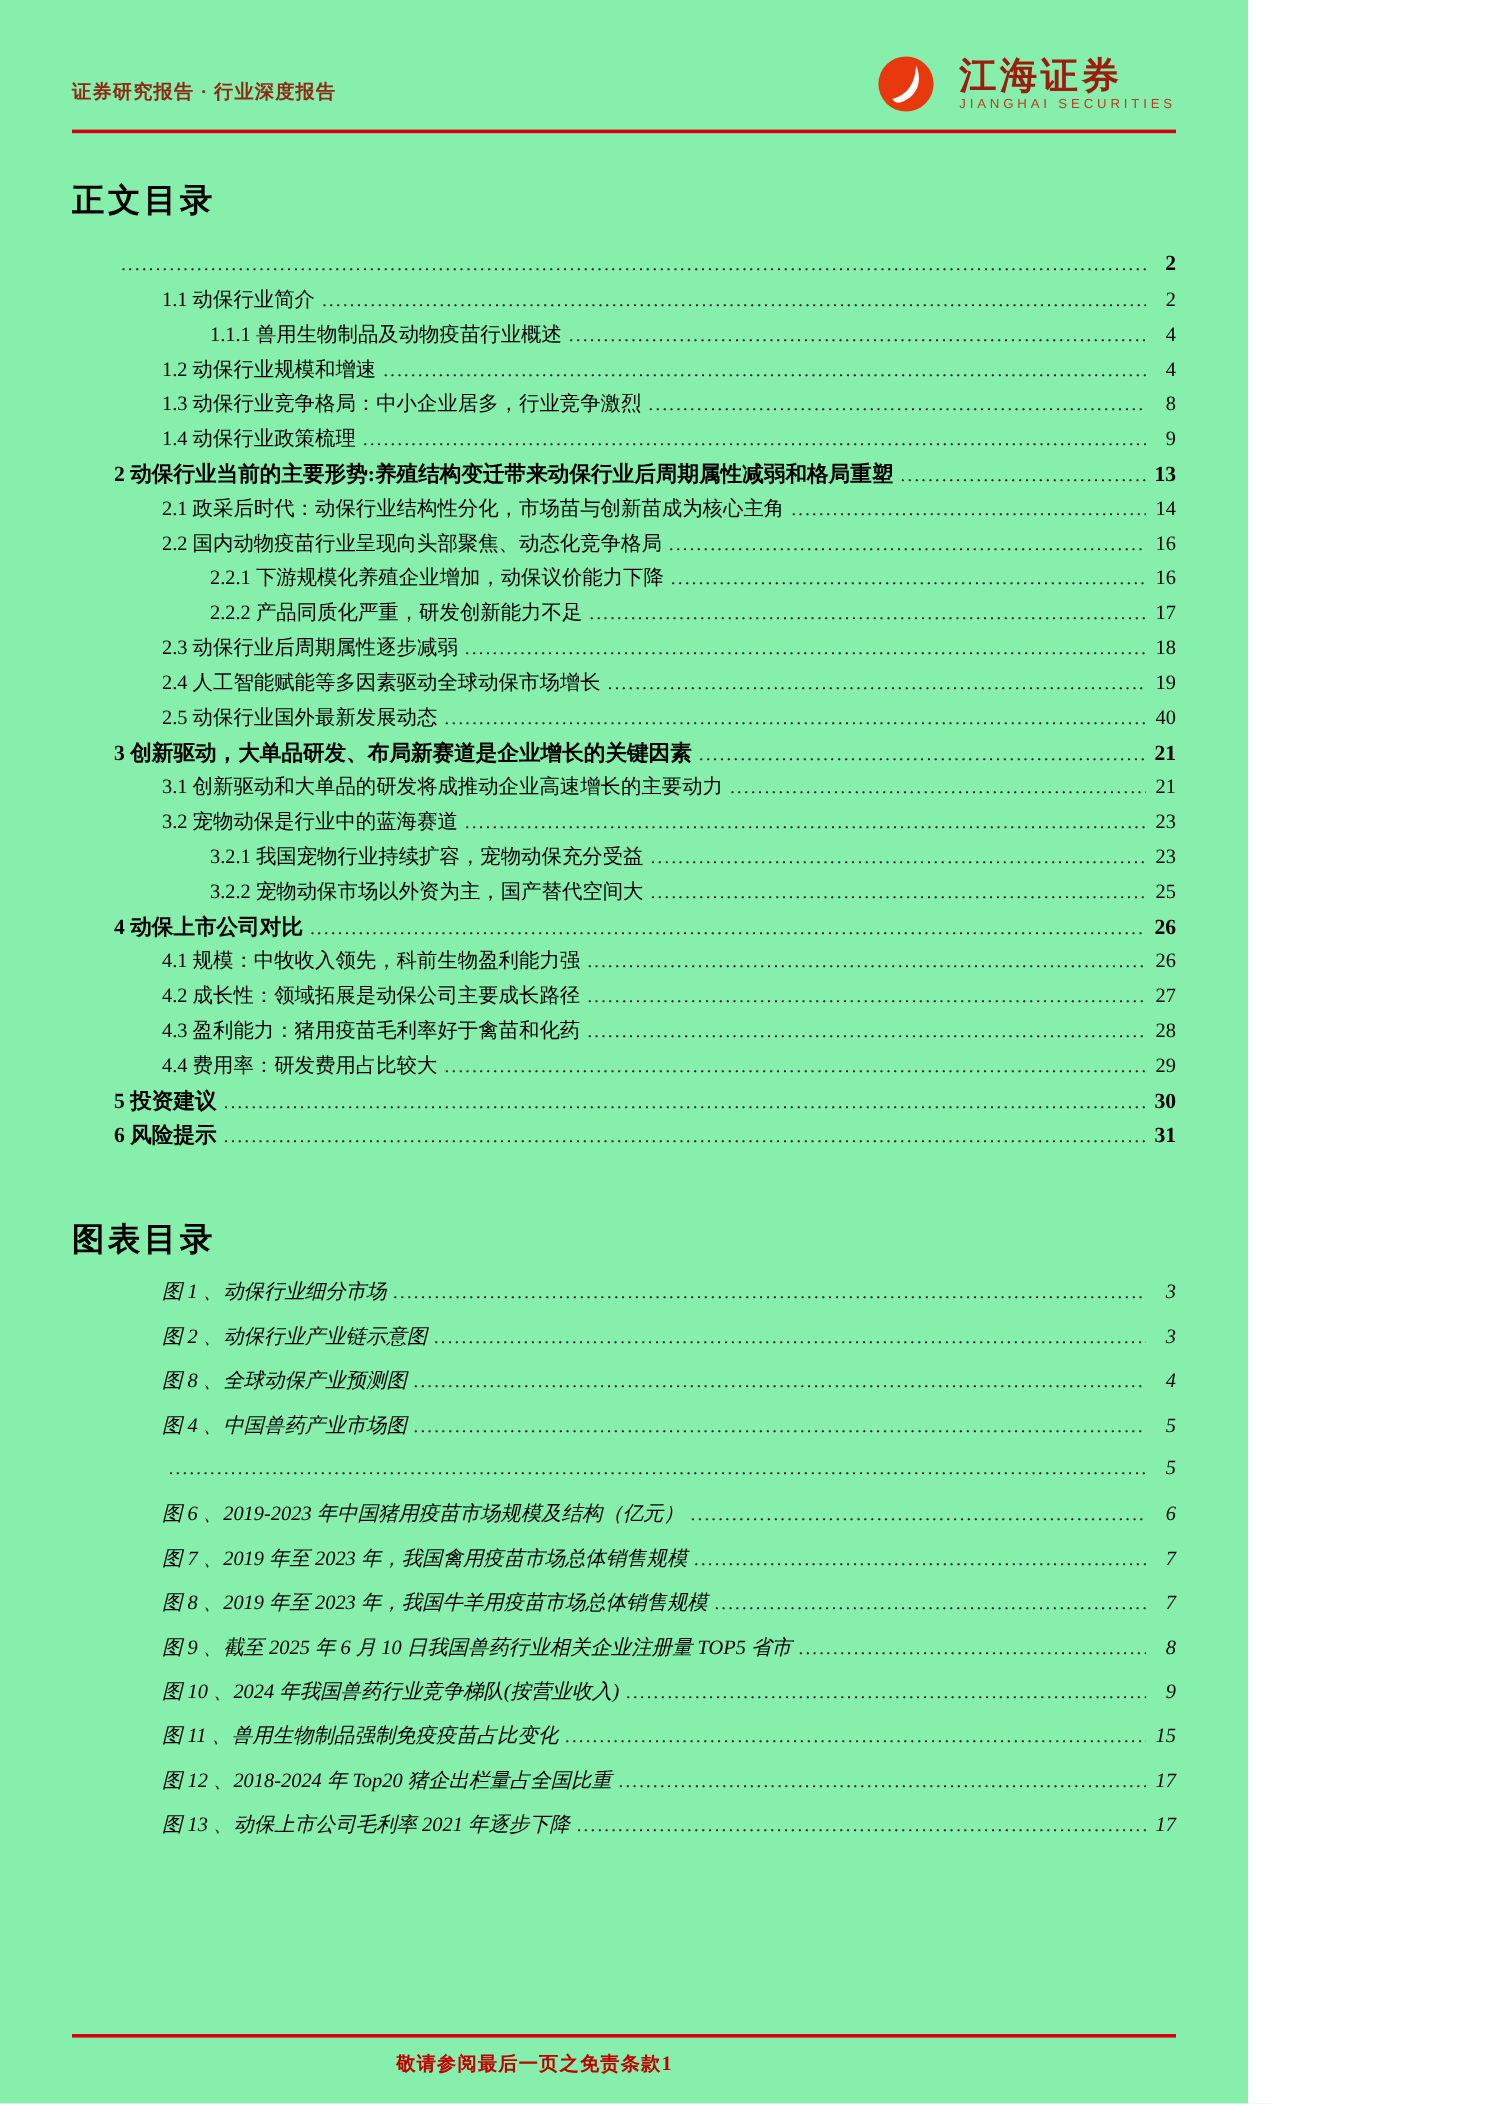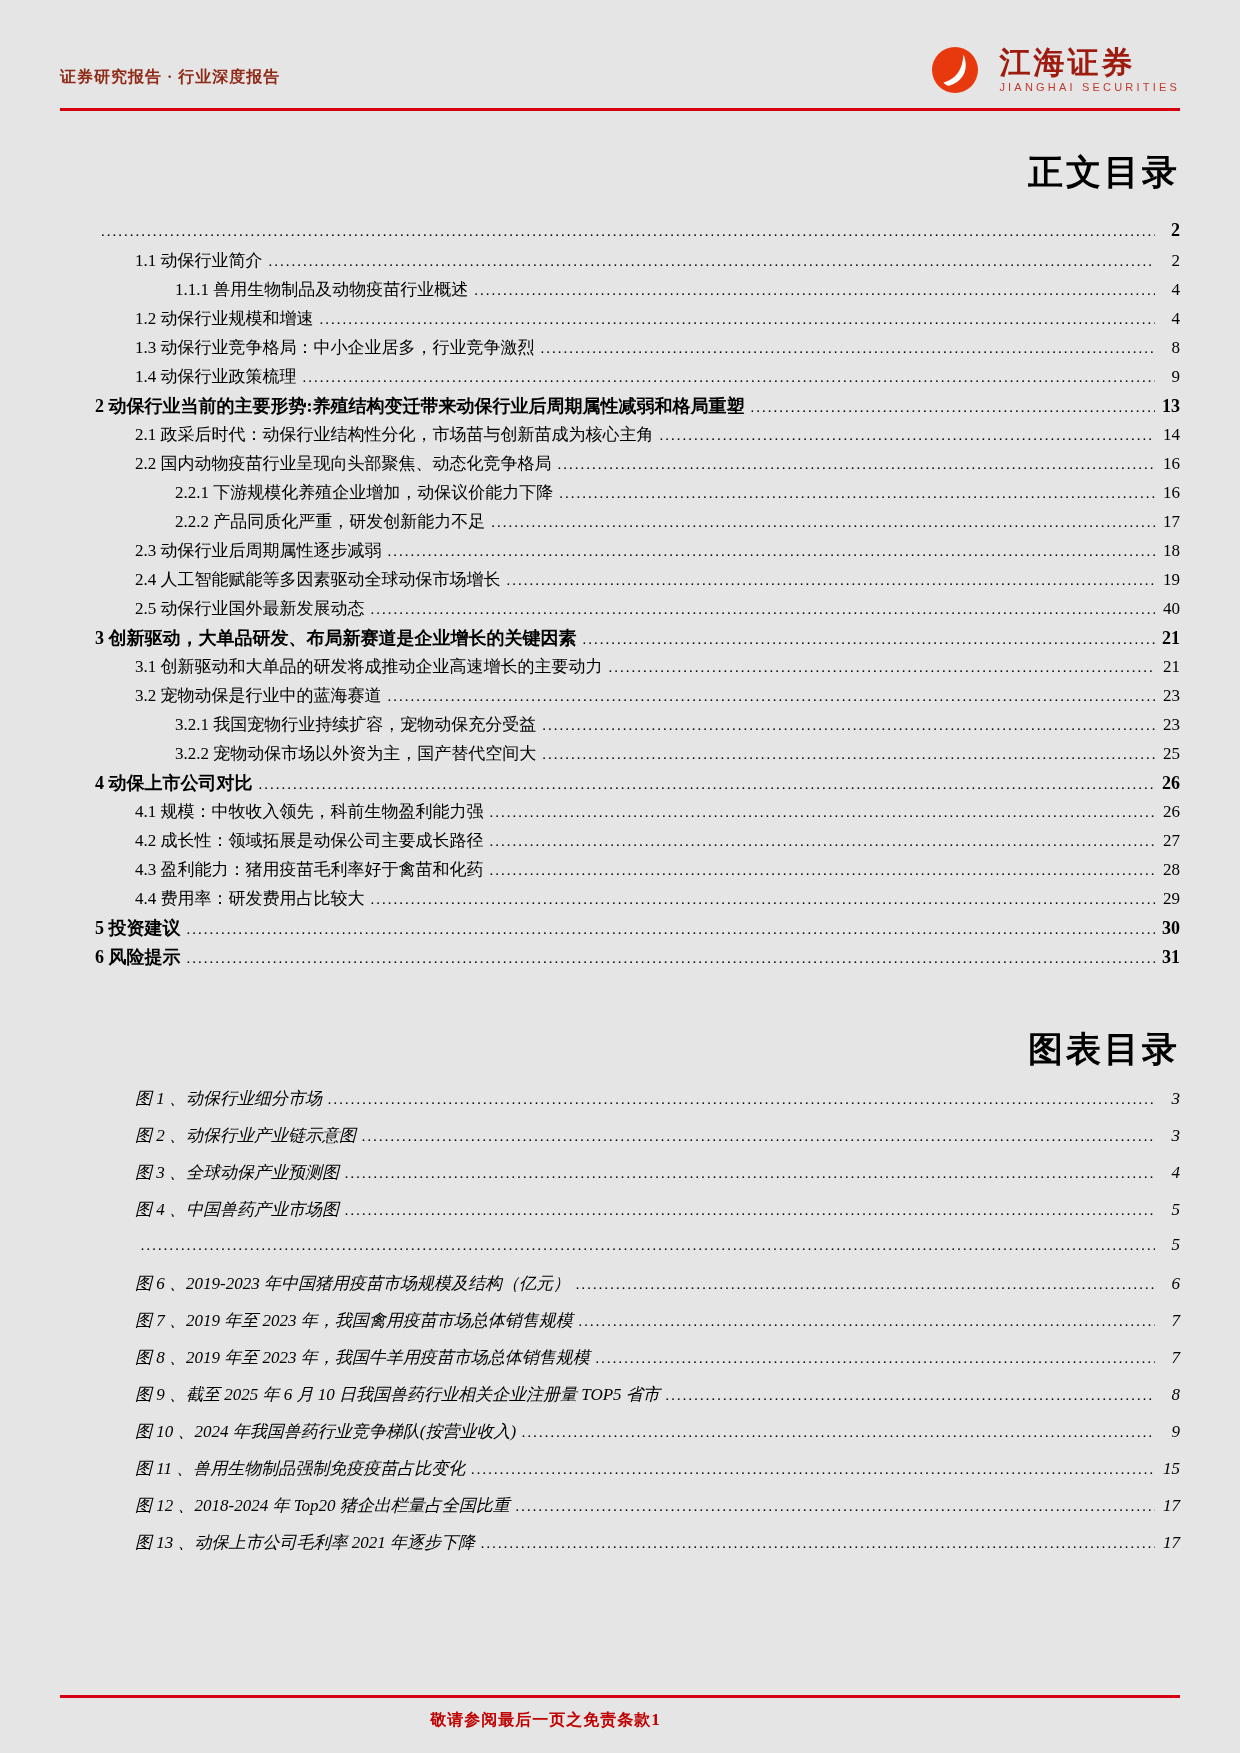--- a/index.html
+++ b/index.html
@@ -11,24 +11,24 @@
   }
   *{margin:0;padding:0;box-sizing:border-box;}
   html,body{background:#ffffff;}
   body{
     width:1240px;height:1753px;
     font-family:"Liberation Serif","DejaVu Serif",serif;
     color:#000;
   }
   .page{
     position:relative;
-    width:1240px;height:1753px;
+    width:1040px;height:1753px;
     padding:0 60px;
     overflow:hidden;
-    background:#e5e5e5;
+    background:#86efac;
   }
   
   .header{
     display:flex;justify-content:space-between;align-items:flex-end;
     padding-top:46px;
   }
   .header-left{
     color:var(--header-text);
     font-size:16px;font-weight:bold;letter-spacing:1px;
     padding-bottom:6px;
@@ -43,22 +43,22 @@
   .logo-en{
     font-size:11px;color:#c0392b;letter-spacing:3.2px;
     font-family:"Liberation Sans","DejaVu Sans",sans-serif;
     margin-top:2px;
   }
   
   .rule{height:3px;background:var(--rule);}
   .top-rule{margin-top:14px;}
   
   .toc-title{
-    text-align:right;
-    font-size:35px;font-weight:bold;letter-spacing:3px;
+    text-align:left;
+    font-size:27px;font-weight:bold;letter-spacing:3px;
     margin-top:38px;
   }
   .figures-title{margin-top:52px;}
   
   .toc-list{margin-top:24px;}
   .fig-list{margin-top:14px;font-style:italic;}
   .toc-row,.fig-row{
     display:flex;align-items:baseline;
     font-size:17px;
     height:29px;
@@ -257,21 +257,21 @@
         <span class="entry-text">图 1 、动保行业细分市场</span>
         <span class="dots"></span>
         <span class="pg">3</span>
       </div>
       <div class="fig-row">
         <span class="entry-text">图 2 、动保行业产业链示意图</span>
         <span class="dots"></span>
         <span class="pg">3</span>
       </div>
       <div class="fig-row">
-        <span class="entry-text">图 3 、全球动保产业预测图</span>
+        <span class="entry-text">图 8 、全球动保产业预测图</span>
         <span class="dots"></span>
         <span class="pg">4</span>
       </div>
       <div class="fig-row">
         <span class="entry-text">图 4 、中国兽药产业市场图</span>
         <span class="dots"></span>
         <span class="pg">5</span>
       </div>
       <div class="fig-row">
         <span class="dots"></span>

